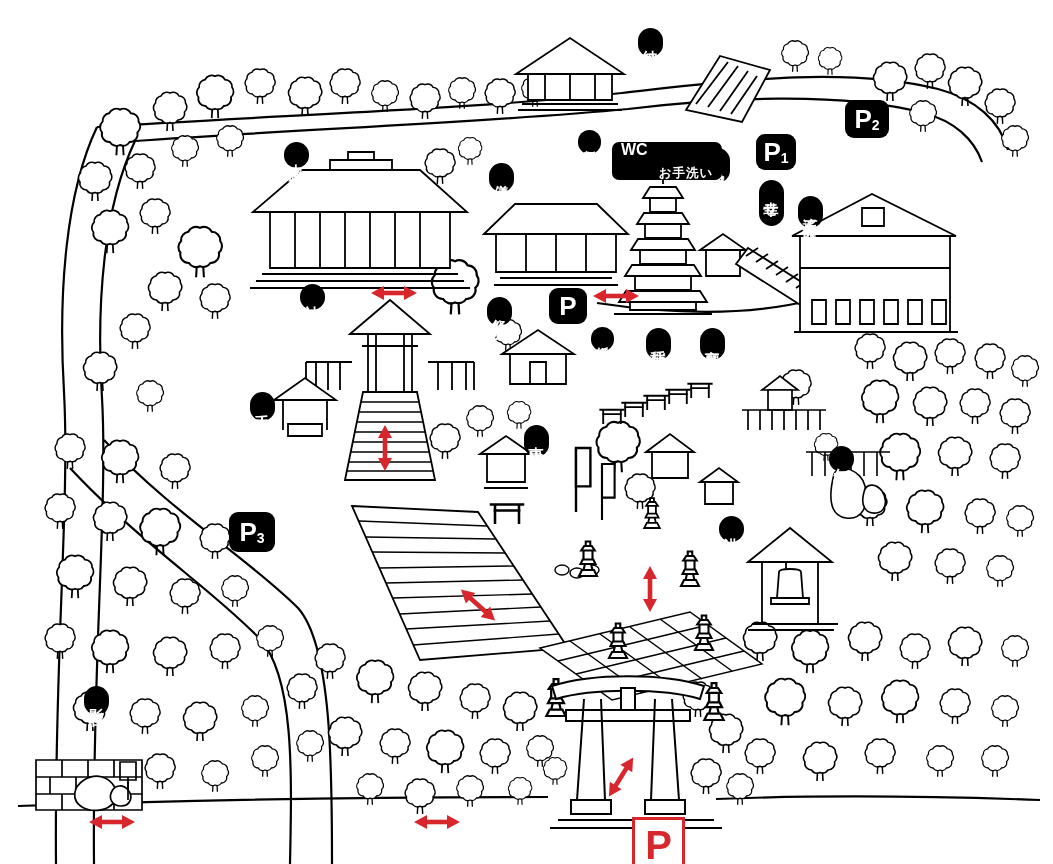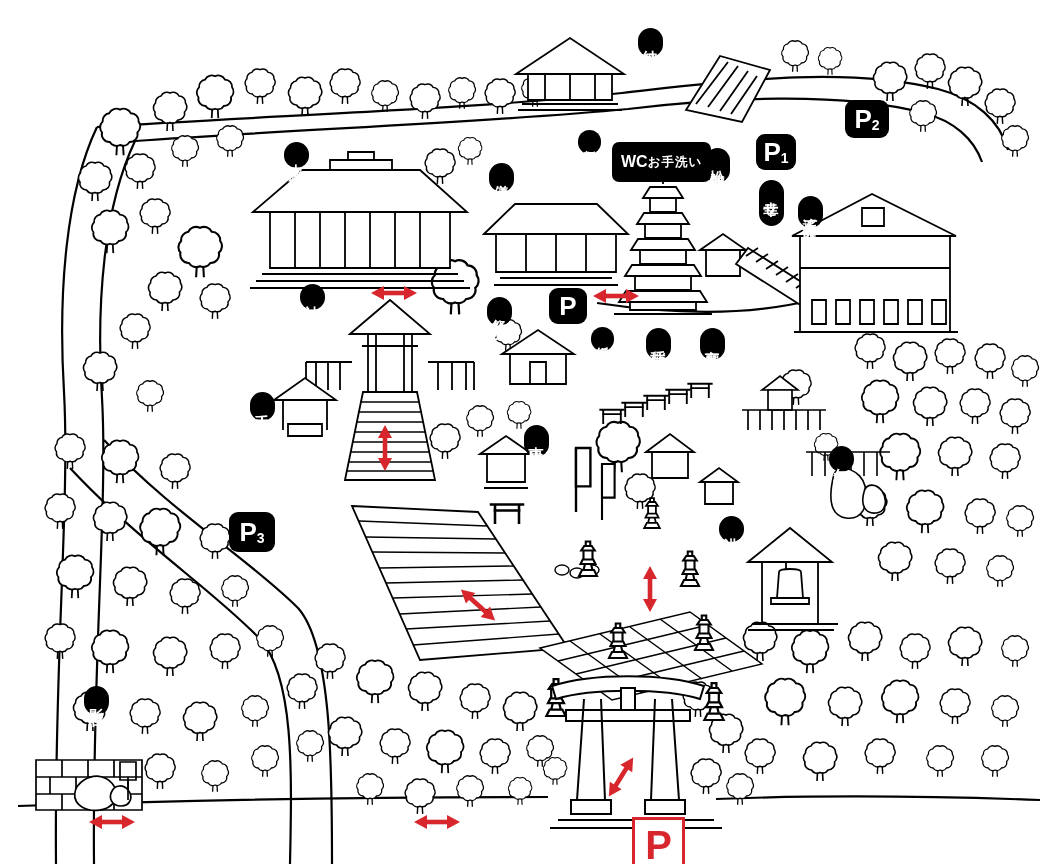--- a/index.html
+++ b/index.html
@@ -20,25 +20,25 @@
   .pbadge {
     position:absolute; background:#000; color:#fff; border-radius:9px;
     display:flex; align-items:center; justify-content:center;
     font-weight:700; z-index:5;
   }
   .pbadge .letter { font-size:26px; line-height:1; }
   .pbadge .sub   { font-size:14px; line-height:1; margin-top:12px; }
 
   .wc {
     position:absolute; background:#000; color:#fff; border-radius:7px;
-    display:flex; align-items:center; gap:0; padding:12px 9px;
+    display:flex; align-items:flex-start; gap:11px; padding:0 9px;
     font-weight:700; z-index:5;
   }
   .wc .wc-big   { font-size:16px; line-height:1; }
-  .wc .wc-small { font-size:12.5px; letter-spacing:1px; line-height:1; }
+  .wc .wc-small { font-size:12.5px; letter-spacing:1px; line-height:1;margin-top:25px; }
 
   .red-p {
     position:absolute; left:632px; top:817px; width:53px; height:55px;
     border:3.5px solid #d7272d; background:#fff;
     display:flex; align-items:center; justify-content:center; z-index:5;
   }
   .red-p span { color:#d7272d; font-size:40px; font-weight:700; line-height:1; }
 </style>
 </head>
 <body>

